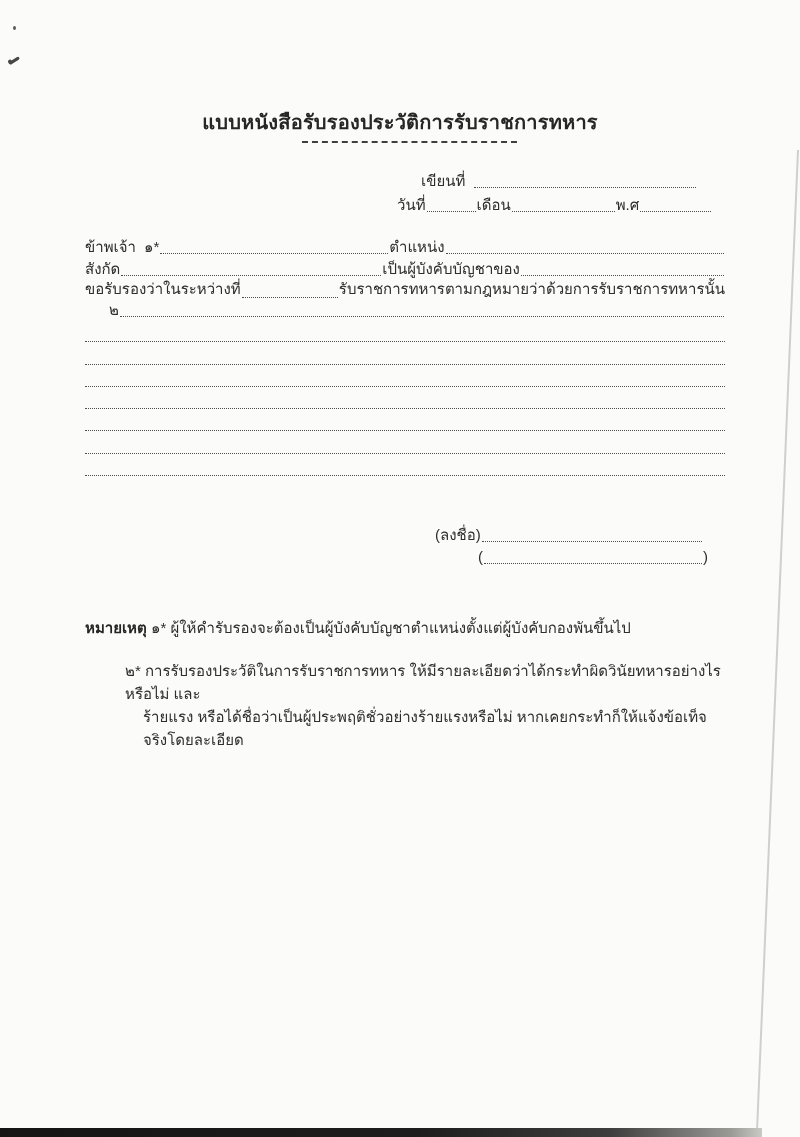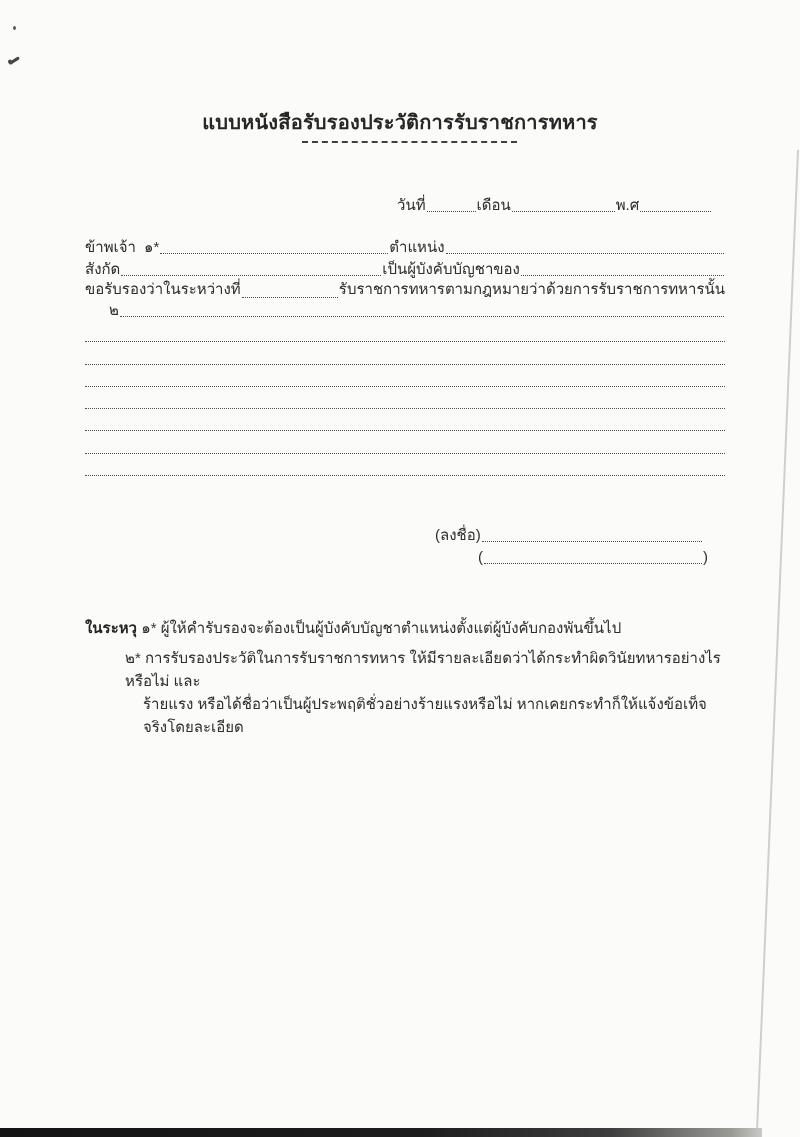--- a/index.html
+++ b/index.html
@@ -47,21 +47,21 @@
   }
   .blank-line {
     height: 21.3px;
     border-bottom: 1.8px dotted #4c4c4c;
   }
   .notes {
     position: absolute; top: 616px; left: 85px; width: 636px;
     line-height: 23px; font-size: 15px;
   }
   .notes .n-head { font-weight: 700; color: #242424; }
-  .note-line2 { padding-left: 40px; margin-top: 7px; }
+  .note-line2 { padding-left: 40px; margin-top: 20px; }
   .note-cont  { padding-left: 58px; }
   .scan-band {
     position: absolute; left: 0; bottom: 0;
     width: 762px; height: 9px;
     background: linear-gradient(to right, #141414 0%, #1d1d1d 55%, #3d3d3d 80%, #9a9a97 96%, #c9c9c6 100%);
   }
   .edge-line {
     position: absolute; top: 0; left: 0;
     pointer-events: none;
   }
@@ -87,20 +87,25 @@
 
   <div class="speck-dot"></div>
   <div class="speck-tick"></div>
   <svg class="edge-line" width="800" height="1137">
     <line x1="798" y1="150" x2="757" y2="1131" stroke="#c8c8c5" stroke-width="2" opacity="0.85"></line>
   </svg>
 
   <div class="title">แบบหนังสือรับรองประวัติการรับราชการทหาร</div>
   <div class="divider"></div>
 
+  <div class="row" style="top:171px; left:421px; width:276px;">
+    <span class="lbl">เขียนที่</span>
+    <span class="gap"></span>
+    <span class="dots"></span>
+  </div>
 
   <div class="row" style="top:195px; left:397px; width:315px;">
     <span class="lbl">วันที่</span>
     <span class="dots fixed" style="width:49px;"></span>
     <span class="lbl">เดือน</span>
     <span class="dots fixed" style="width:103px;"></span>
     <span class="lbl">พ.ศ</span>
     <span class="dots"></span>
   </div>
 
@@ -147,21 +152,21 @@
     <span class="dots"></span>
   </div>
   <div class="row" style="top:547px; left:478px; width:230px;">
     <span class="lbl">(</span>
     <span class="dots"></span>
     <span class="lbl">)</span>
   </div>
 
   <div class="notes">
     <div>
-      <span class="n-head">ในระหวุ</span>
+      <span class="n-head">หมายเหตุ</span>
       <span> </span>
       <span>๑*</span>
       <span> </span>
       <span>ผู้ให้คำรับรองจะต้องเป็นผู้บังคับบัญชาตำแหน่งตั้งแต่ผู้บังคับกองพันขึ้นไป</span>
     </div>
     <div class="note-line2">
       <span>๒*</span>
       <span> </span>
       <span>การรับรองประวัติในการรับราชการทหาร ให้มีรายละเอียดว่าได้กระทำผิดวินัยทหารอย่างไรหรือไม่ และ</span>
     </div>

